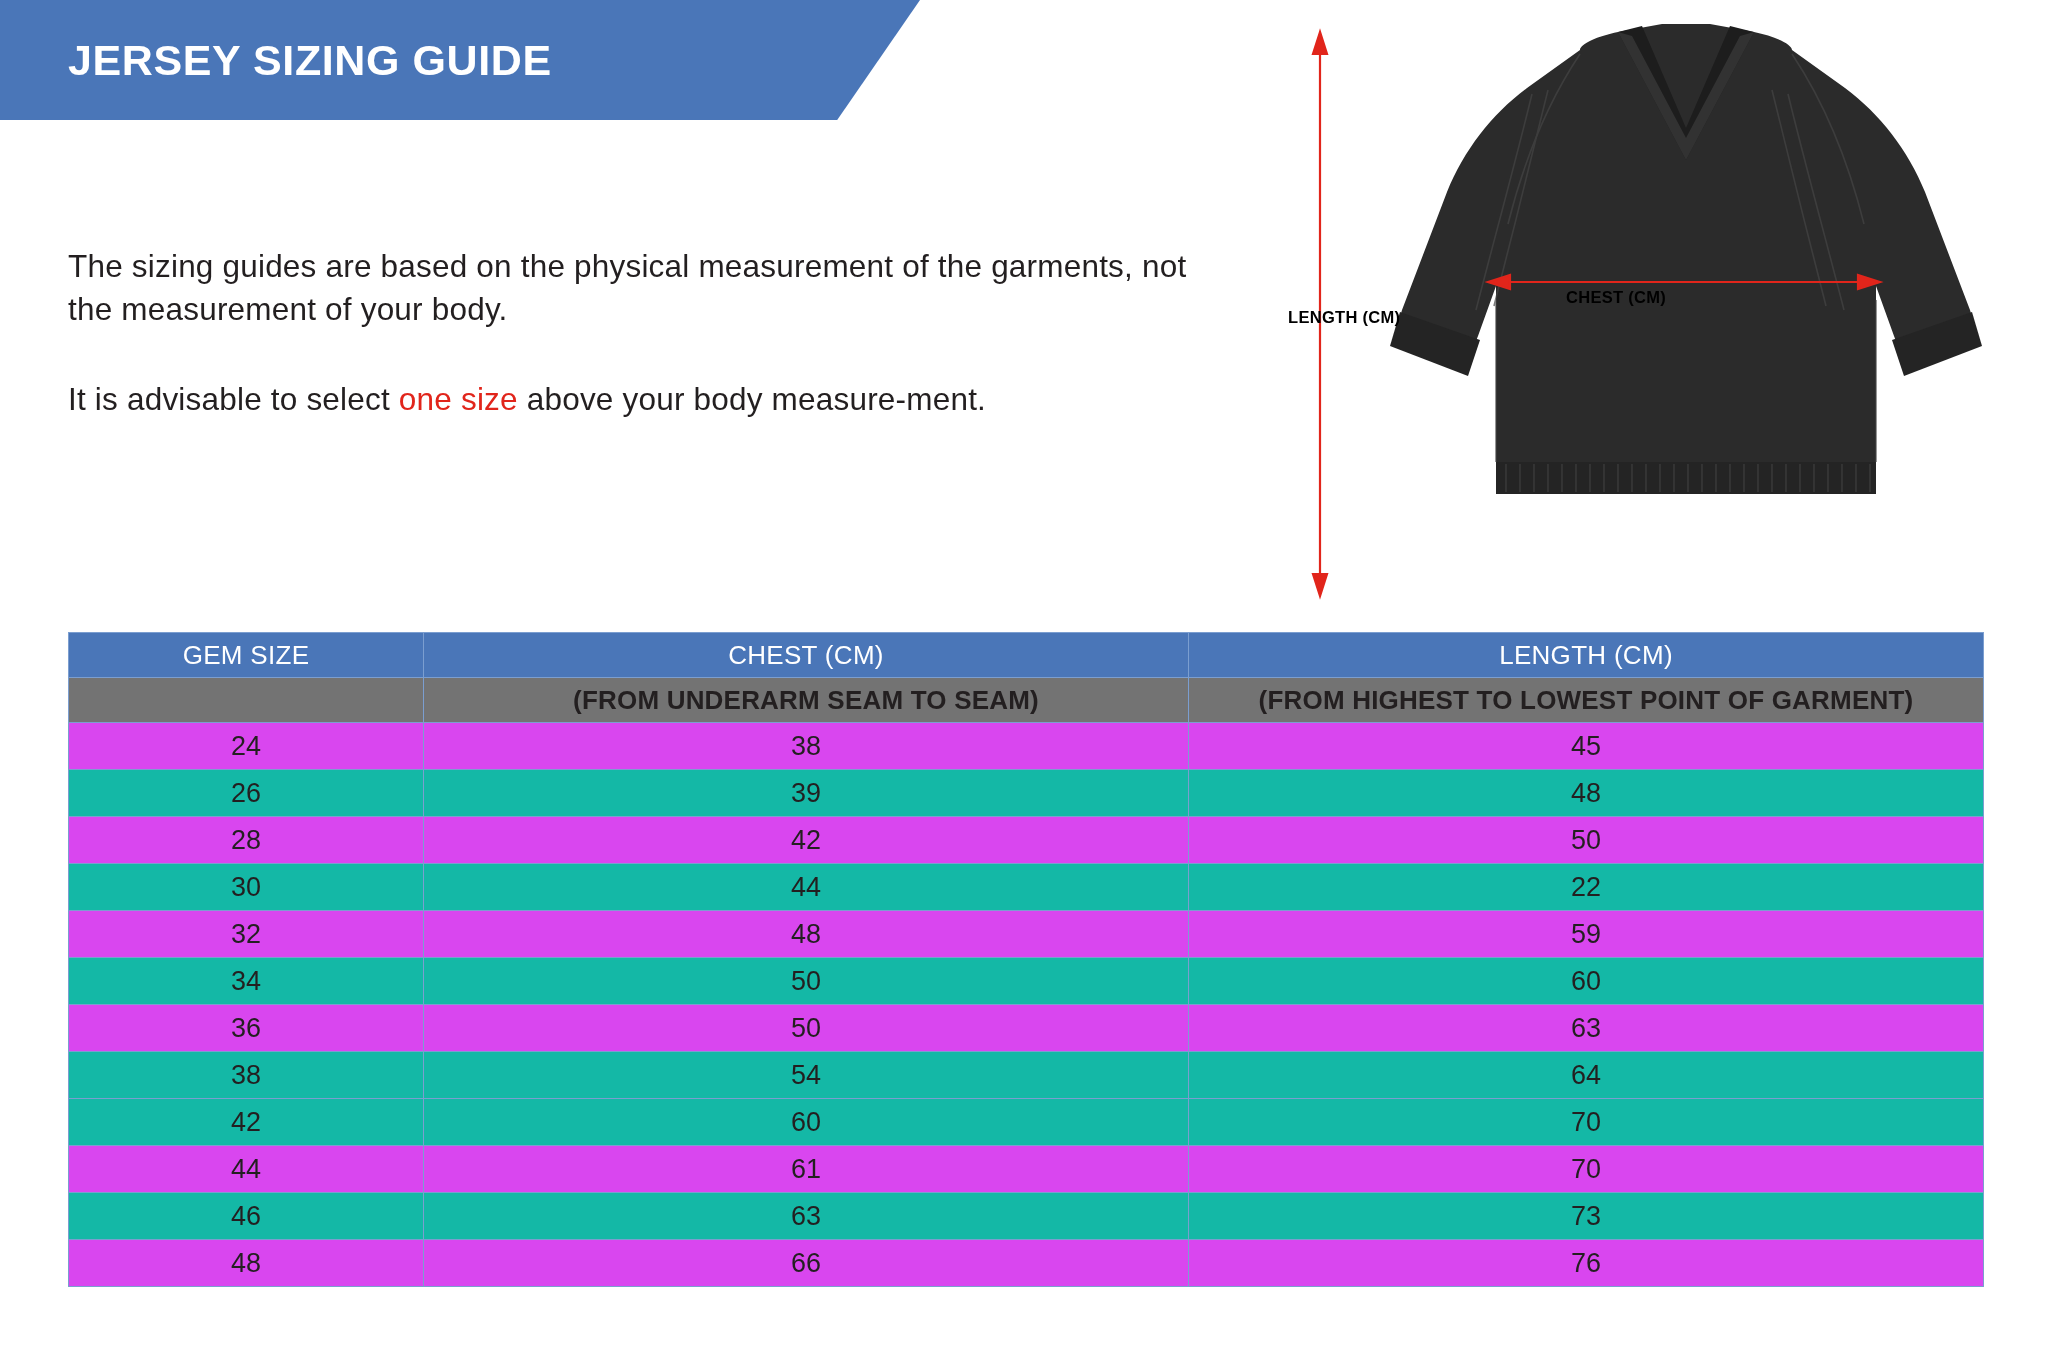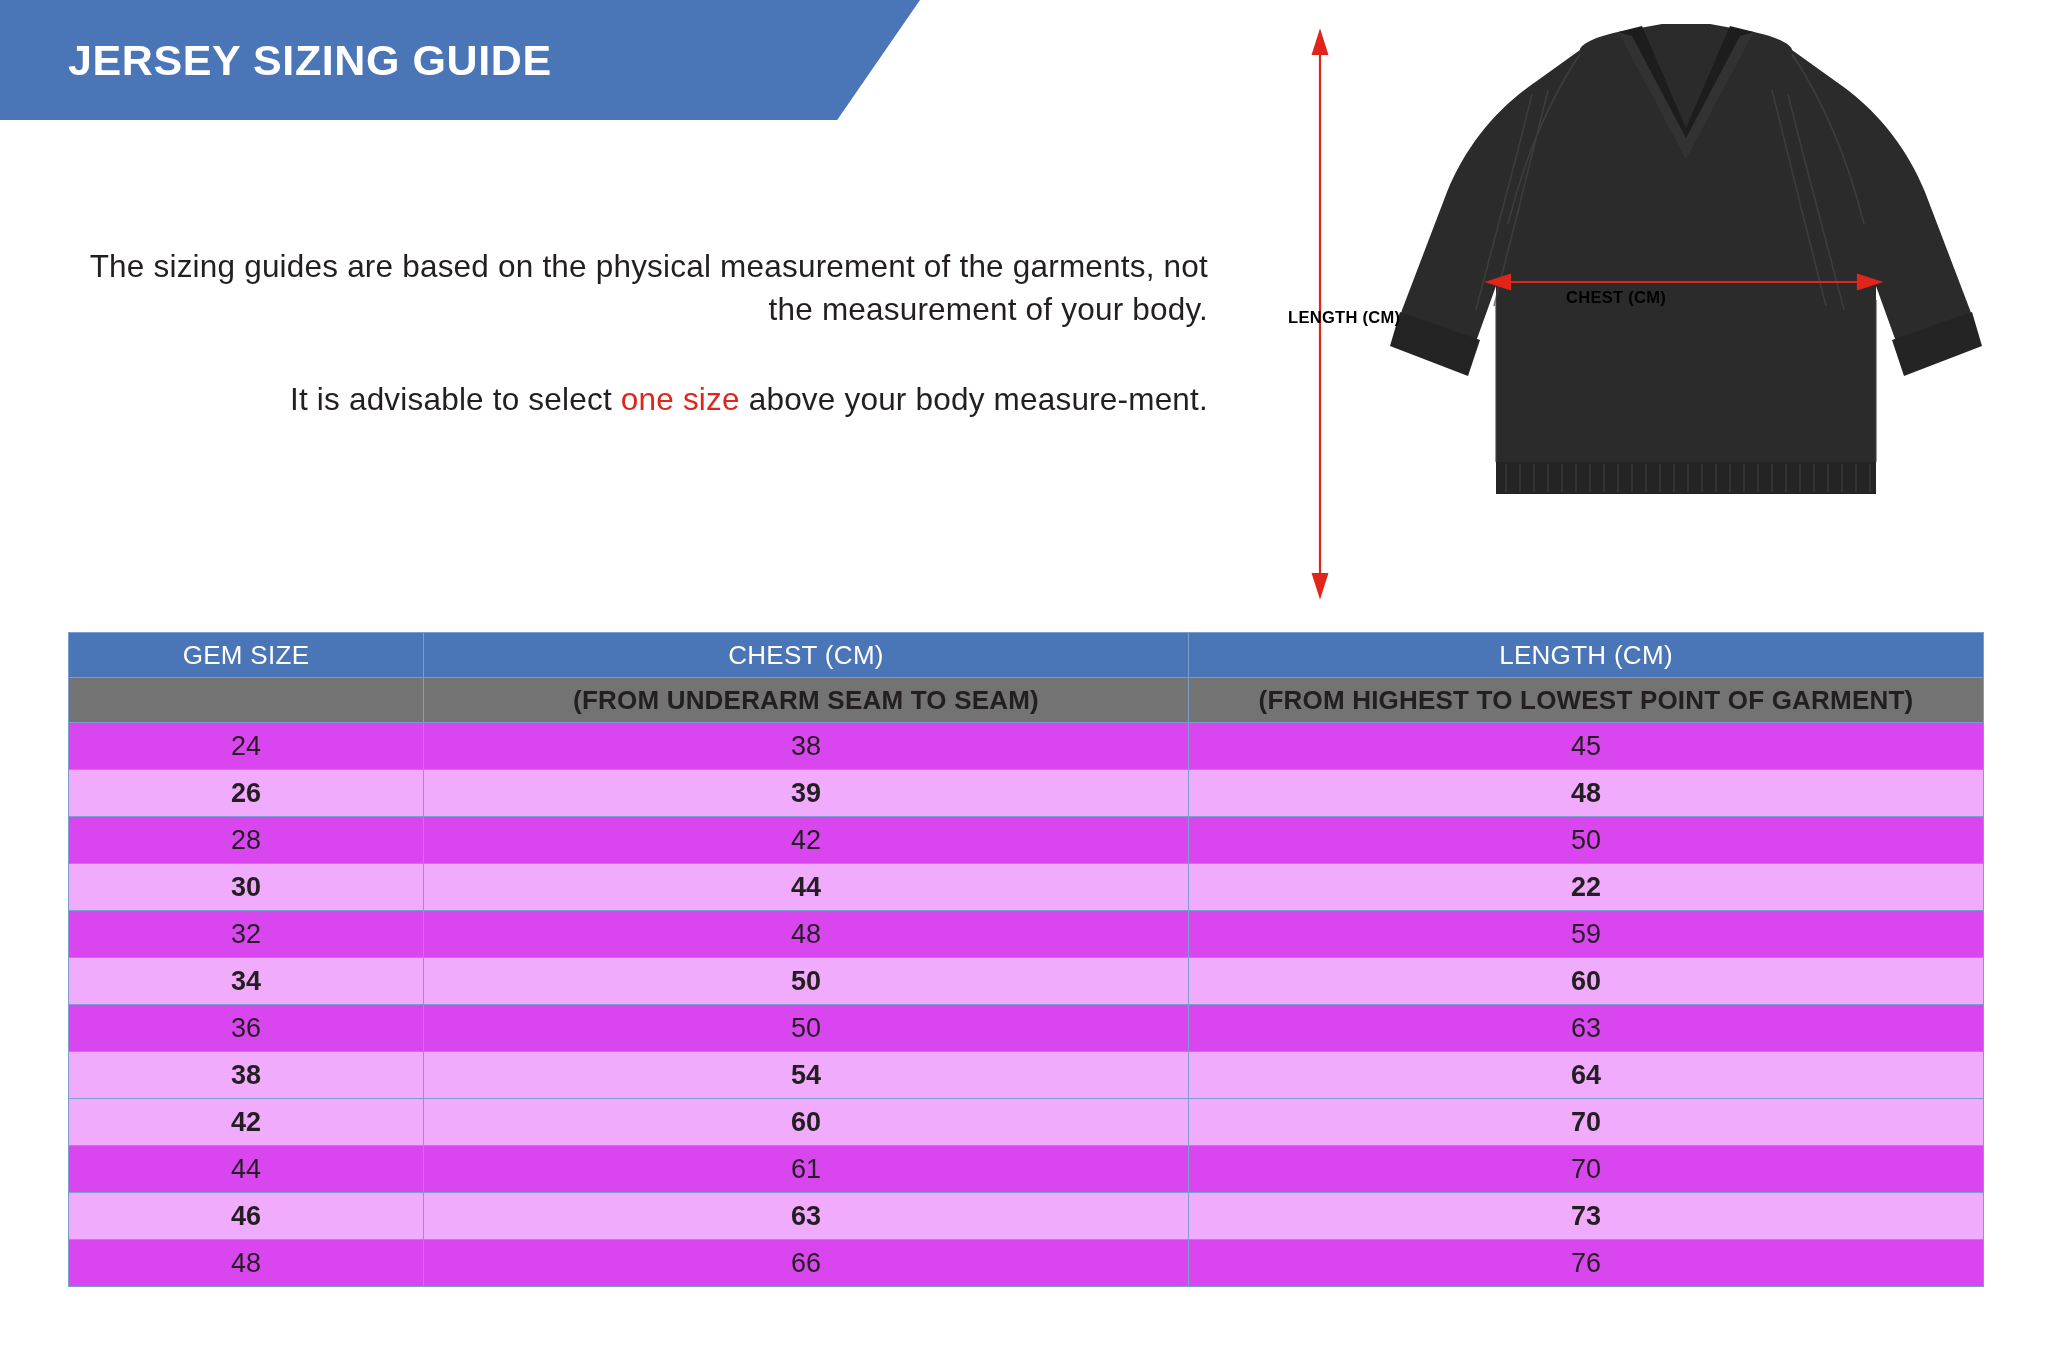--- a/index.html
+++ b/index.html
@@ -43,21 +43,20 @@
     left: 68px;
     top: 245px;
     width: 1140px;
   }
   .intro p {
     margin: 0;
     font-size: 31.5px;
     line-height: 1.35;
     color: #231f20;
     letter-spacing: 0.2px;
-    text-align: right;
   }
   .intro .p2 {
     margin-top: 48px;
   }
   .highlight {
     color: #e1251b;
     font-weight: normal;
   }
 
   
@@ -130,22 +129,21 @@
   tbody td {
     font-size: 27px;
     height: 46px;
     padding: 0;
     color: #231f20;
   }
   tbody tr.odd td {
     background: #d946ef;
   }
   tbody tr.even td {
-    background: #f0abfc;
-    font-weight: bold;
+    background: #14b8a6;
   }
   .col-size { width: 355px; }
   .col-chest { width: 765px; }
   .col-length { width: 795px; }
 </style>
 </head>
 <body>
 
 <div class="header-banner">
   <div class="header-title">JERSEY SIZING GUIDE</div>

